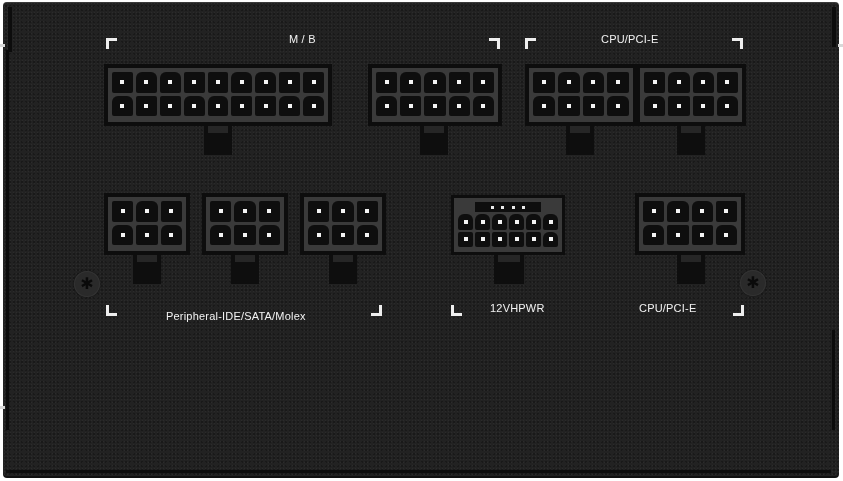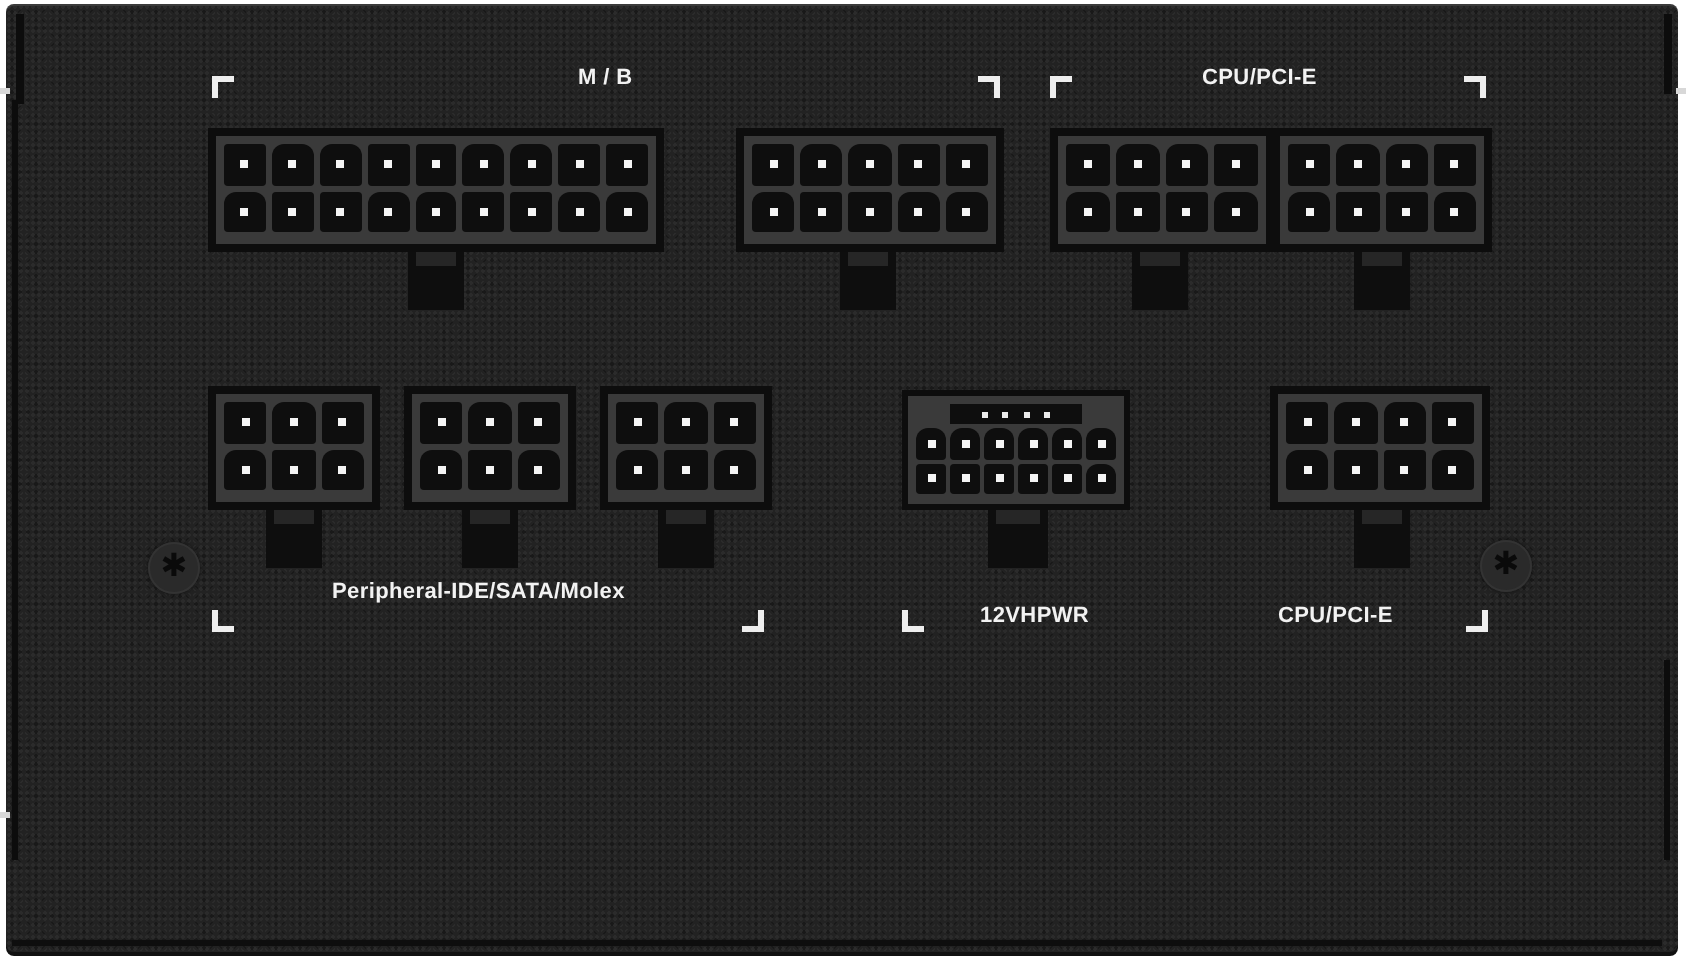--- a/index.html
+++ b/index.html
@@ -13,21 +13,21 @@
     background-size: 3px 3px, 4px 4px;
     background-position: 0 0, 1px 2px;
     border-radius: 4px;
     box-shadow: 0 2px 0 #111, inset 0 1px 0 #3a3a3a;
   }
   .edge-bar { position: absolute; width: 4px; background: #0c0c0c; }
   .edge-left { left: 5px; top: 5px; height: 45px; }
   .edge-tick { position: absolute; width: 5px; height: 3px; background: #d8d8d8; }
   .bottom-line { position: absolute; left: 6px; right: 12px; bottom: 8px; height: 3px; background: #0e0e0e; }
   .label {
-    position: absolute; color: #f2f2f2; font-weight: bold; font-size: 11px;
+    position: absolute; color: #f2f2f2; font-weight: normal; font-size: 11px;
     letter-spacing: 0.2px; white-space: nowrap;
   }
   .corner { position: absolute; width: 8px; height: 8px; border-color: #eeeeee; border-style: solid; border-width: 0; }
   .c-tl { border-top-width: 3px; border-left-width: 3px; }
   .c-tr { border-top-width: 3px; border-right-width: 3px; }
   .c-bl { border-bottom-width: 3px; border-left-width: 3px; }
   .c-br { border-bottom-width: 3px; border-right-width: 3px; }
 
   .conn {
     position: absolute; background: #0d0d0d; box-sizing: border-box; padding: 4px;
@@ -221,20 +221,20 @@
       <div class="pin"></div>
       <div class="pin round"></div>
   </div>
 </div>
 <div class="latch" style="left:677px;top:255px;width:28px;height:29px;"></div>
 
 <div class="screw" style="left:74px;top:271px;">✱</div>
 <div class="screw" style="left:740px;top:270px;">✱</div>
 
 <div class="corner c-bl" style="left:106px;top:305px;"></div>
-<div class="label" style="left:166px;top:290px;">Peripheral-IDE/SATA/Molex</div>
+<div class="label" style="left:166px;top:310px;">Peripheral-IDE/SATA/Molex</div>
 <div class="corner c-br" style="left:371px;top:305px;"></div>
 
 <div class="corner c-bl" style="left:451px;top:305px;"></div>
 <div class="label" style="left:490px;top:302px;">12VHPWR</div>
 
 <div class="label" style="left:639px;top:302px;">CPU/PCI-E</div>
 <div class="corner c-br" style="left:733px;top:305px;"></div>
 
 </body></html>

